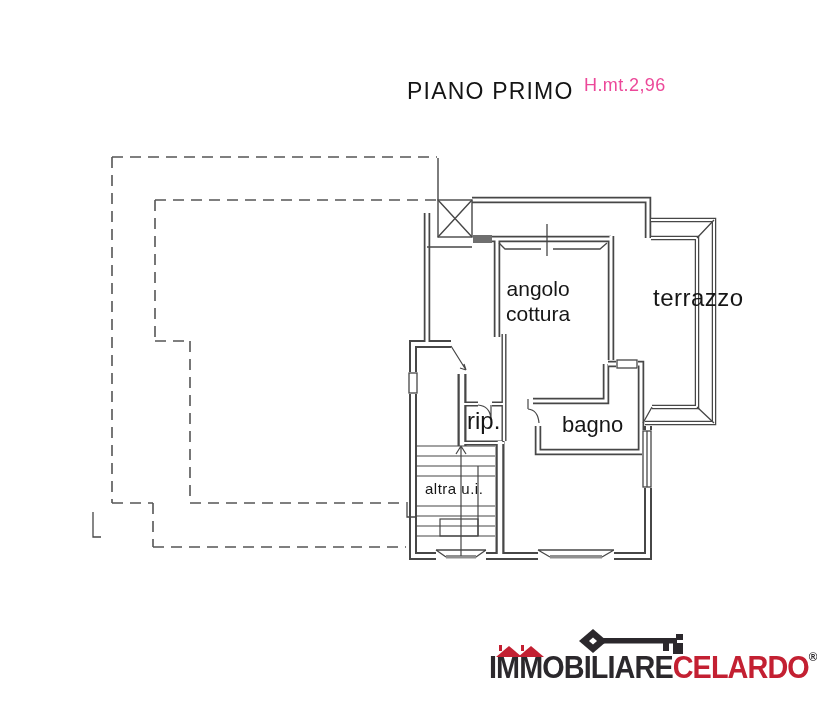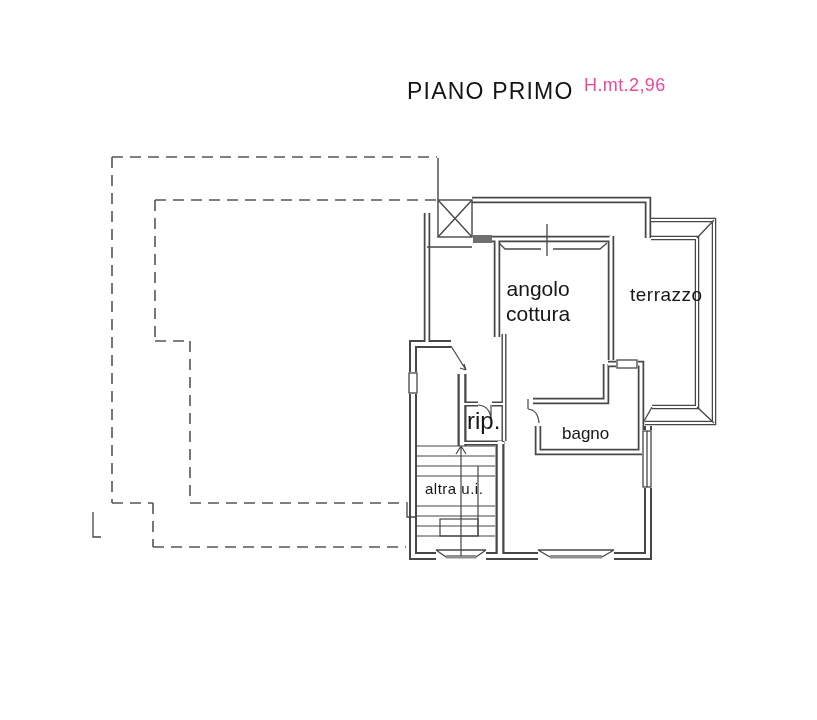--- a/index.html
+++ b/index.html
@@ -3,23 +3,23 @@
 <meta charset="utf-8">
 <style>
   html,body{margin:0;padding:0;background:#fff;}
   .page{position:relative;width:817px;height:720px;background:#ffffff;overflow:hidden;
         font-family:"Liberation Sans", sans-serif;}
   svg{position:absolute;left:0;top:0;}
   .abs{position:absolute;}
   
   .plan-label{color:#161616;line-height:1.15;text-align:center;}
   .lbl-angolo{left:506px;top:276px;font-size:21px;white-space:pre-line;line-height:25px;}
-  .lbl-terrazzo{left:630px;top:284px;font-size:19px;letter-spacing:0.5px;}
+  .lbl-terrazzo{left:653px;top:284px;font-size:24px;letter-spacing:0.5px;}
   .lbl-rip{left:467px;top:407px;font-size:24px;}
-  .lbl-bagno{left:562px;top:424px;font-size:17px;}
+  .lbl-bagno{left:562px;top:412px;font-size:22px;}
   .lbl-altra{left:425px;top:480px;font-size:15px;letter-spacing:0.5px;}
   
   .title-main{left:407px;top:78px;font-size:23px;font-weight:400;letter-spacing:1.2px;color:#141414;}
   .title-h{left:584px;top:75px;font-size:18px;color:#ec4899;letter-spacing:0.4px;text-align:right;}
   
   .logo{left:487px;top:622px;width:320px;height:70px;}
   .logo .key{position:absolute;left:92px;top:5px;}
   .wordmark{position:absolute;left:2px;top:27px;font-size:32px;font-weight:700;
             letter-spacing:-1px;white-space:nowrap;transform:scaleX(0.9);transform-origin:left top;}
   .brand-a{color:#2b282c;}
@@ -111,14 +111,32 @@
   <div class="abs title-main">PIANO PRIMO</div>
   <div class="abs title-h">H.mt.2,96</div>
 
   <div class="abs plan-label lbl-angolo">angolo
 cottura</div>
   <div class="abs plan-label lbl-terrazzo">terrazzo</div>
   <div class="abs plan-label lbl-rip">rip.</div>
   <div class="abs plan-label lbl-bagno">bagno</div>
   <div class="abs plan-label lbl-altra">altra u.i.</div>
 
+  <div class="abs logo">
+    <svg class="key" width="112" height="28" viewBox="0 0 112 28">
+      <g fill="#2b282c">
+        <polygon points="0,14 14,2 28,14 14,26"></polygon>
+        <rect x="24" y="11" width="74" height="5.5"></rect>
+        <rect x="97" y="7" width="7" height="6"></rect>
+        <rect x="84" y="16" width="6" height="8"></rect>
+        <rect x="94" y="16" width="10" height="11"></rect>
+      </g>
+      <polygon points="10,14 14,10.5 18,14 14,17.5" fill="#ffffff"></polygon>
+    </svg>
+    <div class="wordmark"><span class="brand-a">IMMOBILIARE</span><span class="brand-b">CELARDO</span><span class="regmark">®</span>
+    </div>
+    <div class="roof roof1"></div>
+    <div class="roof roof2"></div>
+    <div class="chimney chim1"></div>
+    <div class="chimney chim2"></div>
+  </div>
 
 </div>
 
 </body></html>

